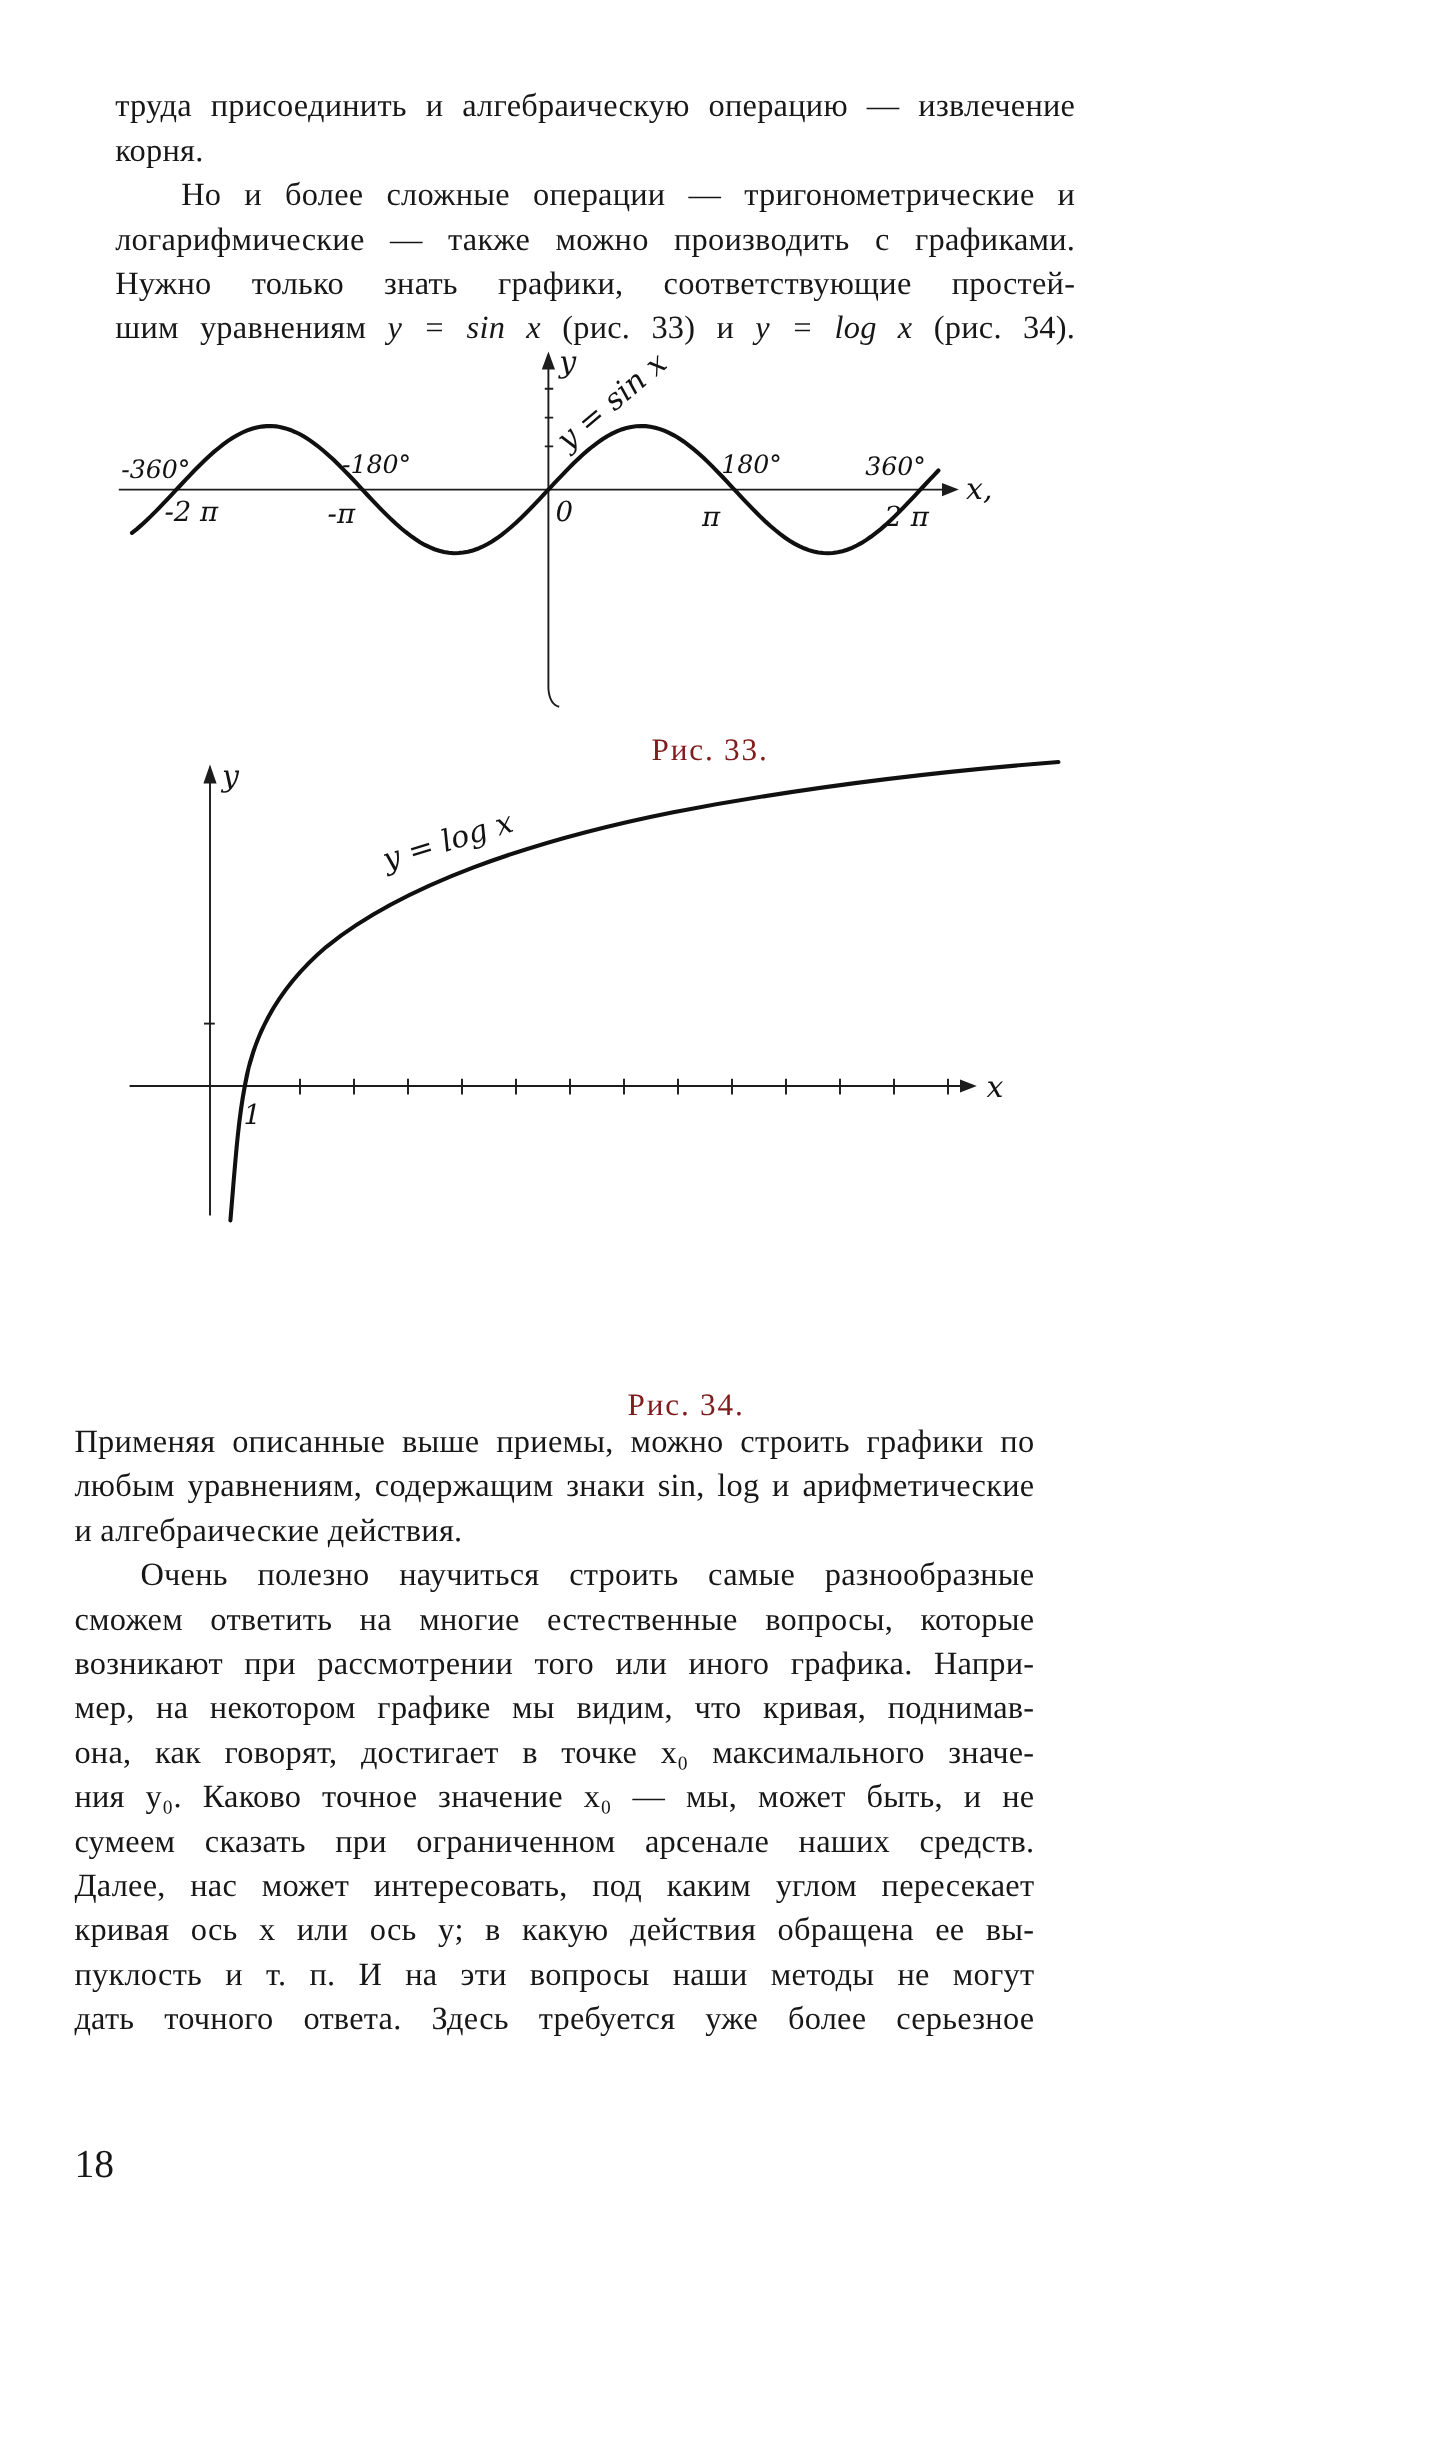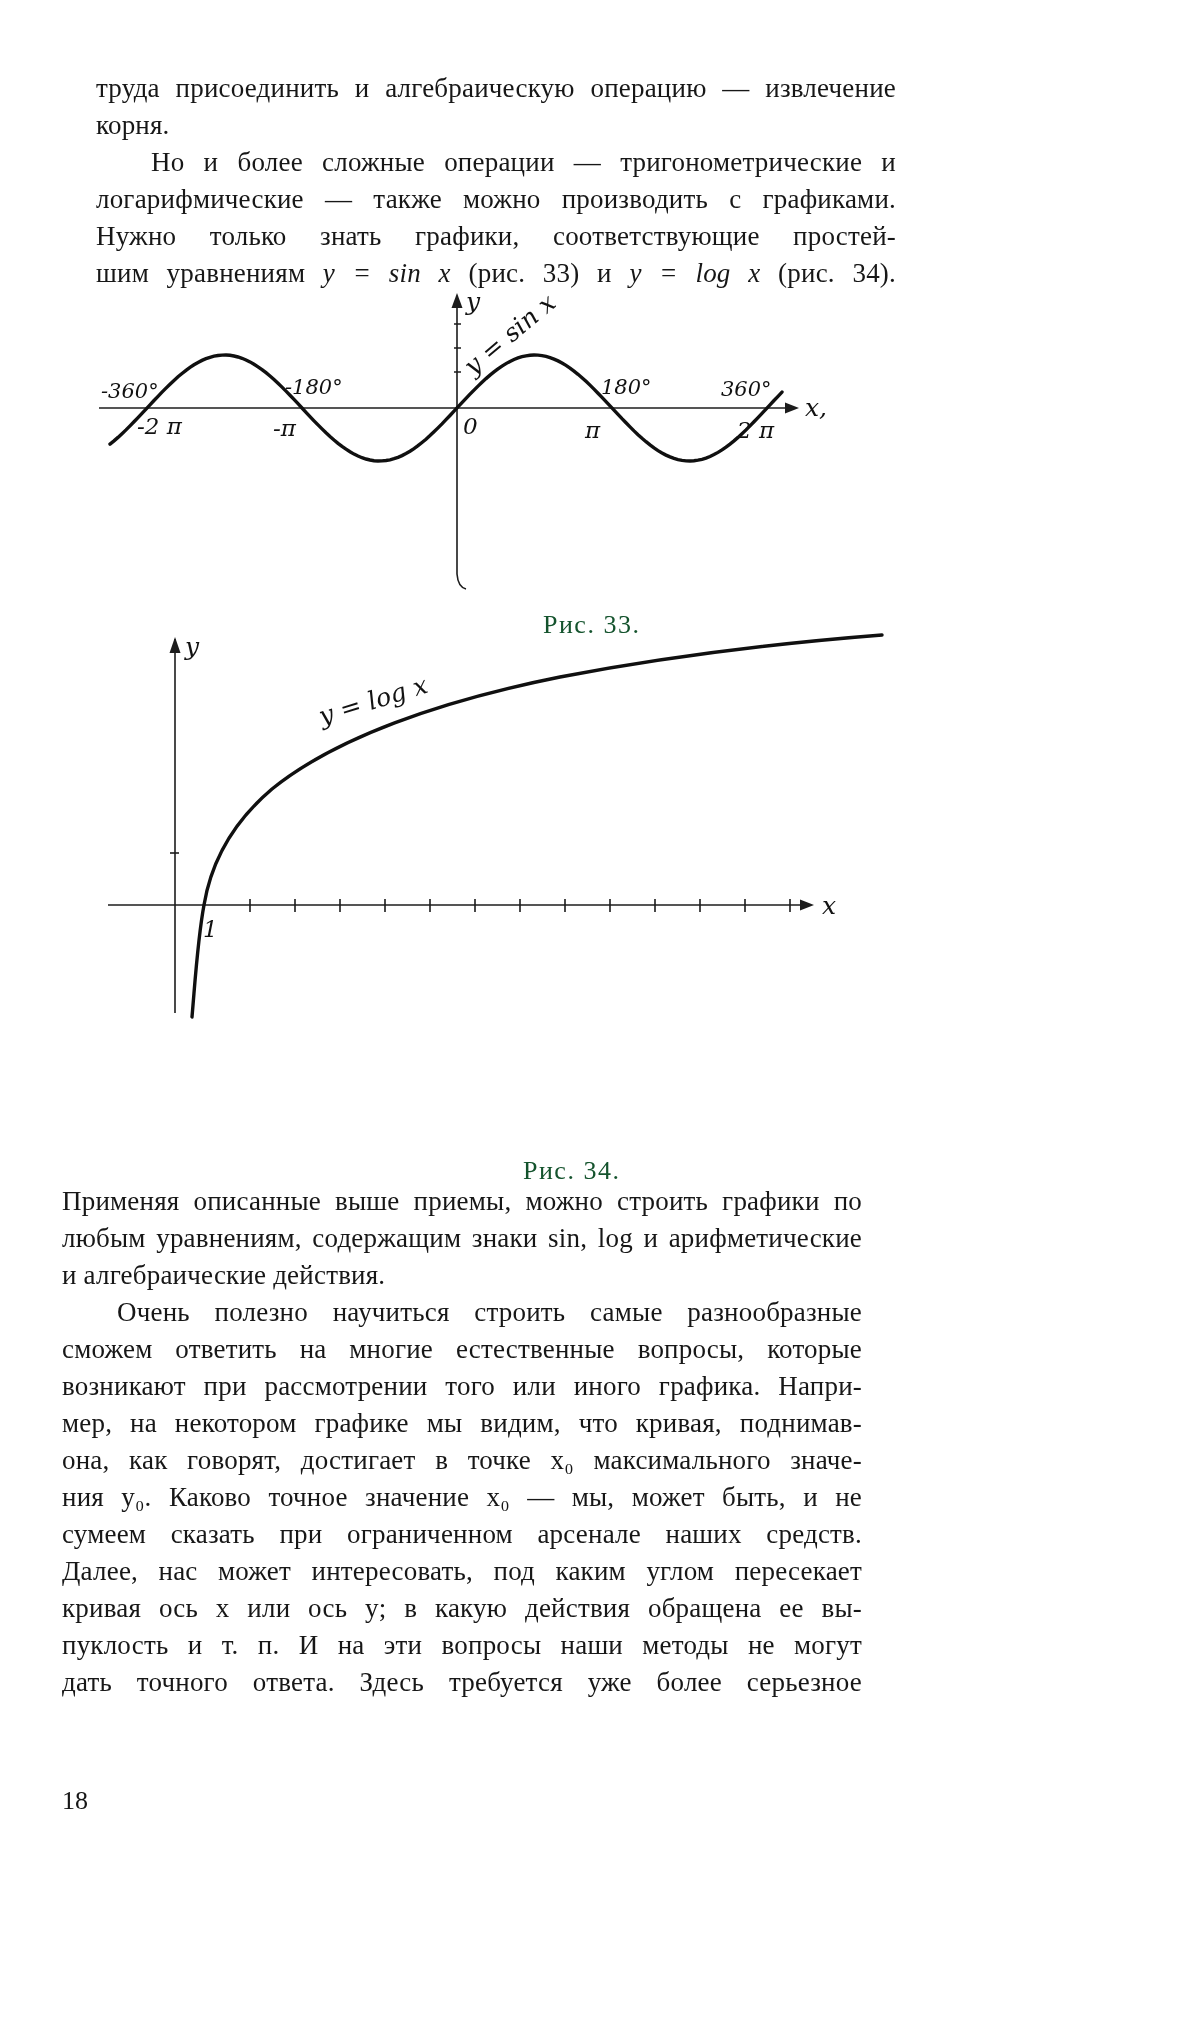--- a/index.html
+++ b/index.html
@@ -12,23 +12,23 @@
   .textblock{position:absolute;left:62px;width:800px;}
   .line{
     font-size:27px;line-height:37px;height:37px;white-space:nowrap;
     text-align:justify;text-align-last:justify;
     letter-spacing:.2px;
   }
   .line.last{text-align-last:left;white-space:normal;}
   .line.indent{text-indent:55px;}
   .mi{font-style:italic;}
   .caption{
-    position:absolute;font-size:26px;letter-spacing:1.5px;color:#14532d;
+    position:absolute;font-size:26px;letter-spacing:1.5px;color:#7f1d1d;
   }
-  .pagenum{position:absolute;left:62px;top:1786px;font-size:26px;}
+  .pagenum{position:absolute;left:62px;top:1786px;font-size:33px;}
   svg{position:absolute;}
   svg text{
     font-family:"DejaVu Serif","Liberation Serif",serif;
     font-style:italic;fill:#121212;
   }
   .axis{stroke:#1c1c1c;stroke-width:1.6;fill:none;}
   .curve{stroke:#101010;stroke-width:3.4;fill:none;stroke-linecap:round;}
   .tick{stroke:#1c1c1c;stroke-width:1.6;fill:none;}
   .arrow{fill:#1c1c1c;stroke:none;}
   .deg{font-size:21px;}

